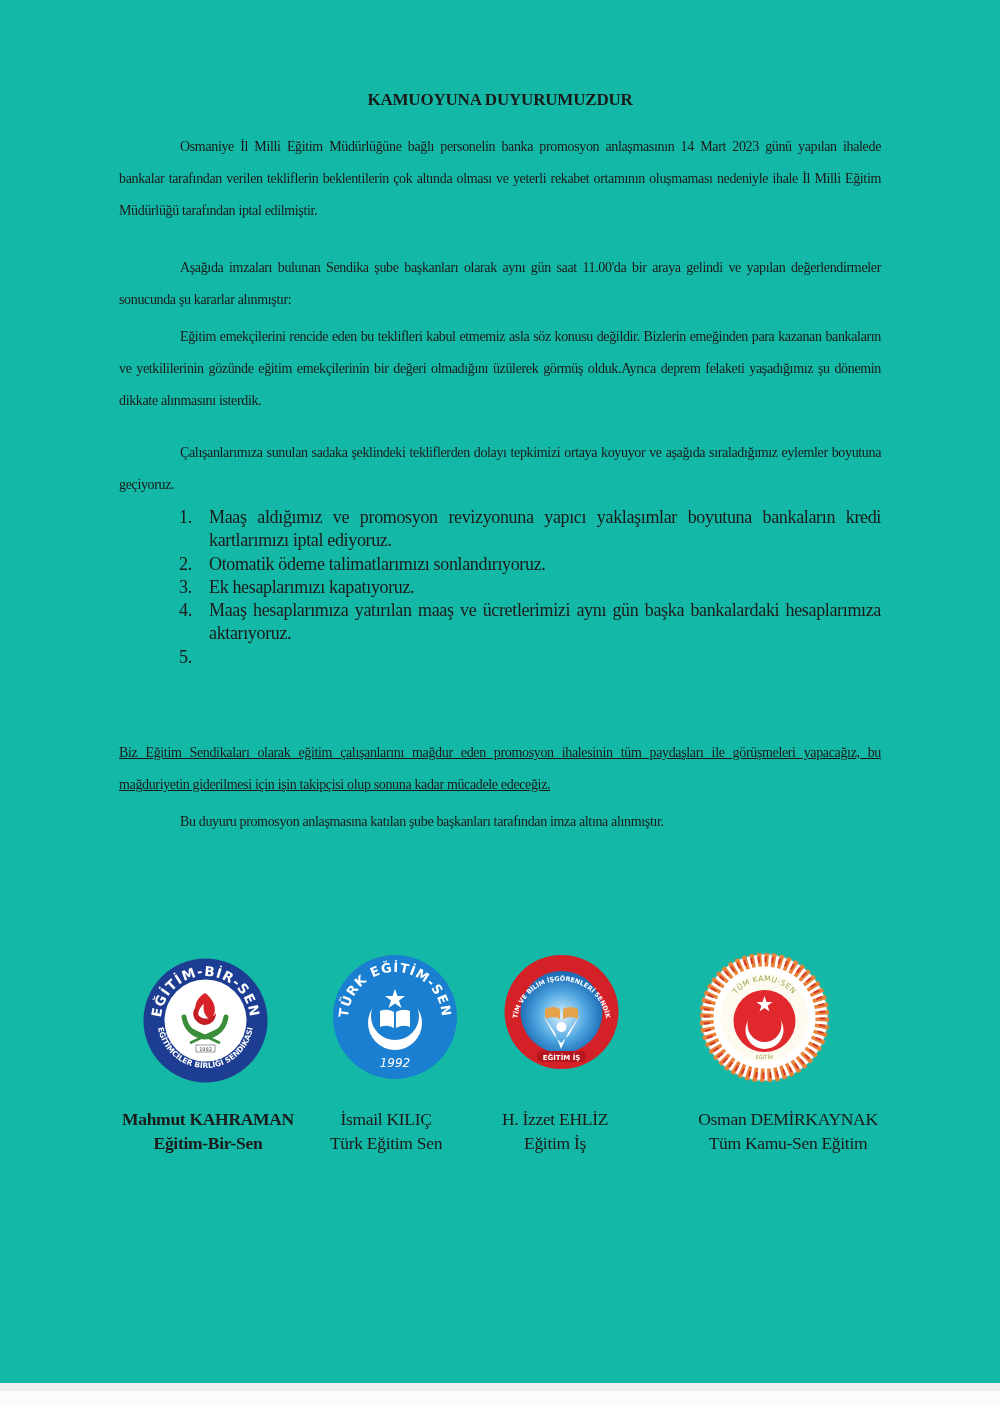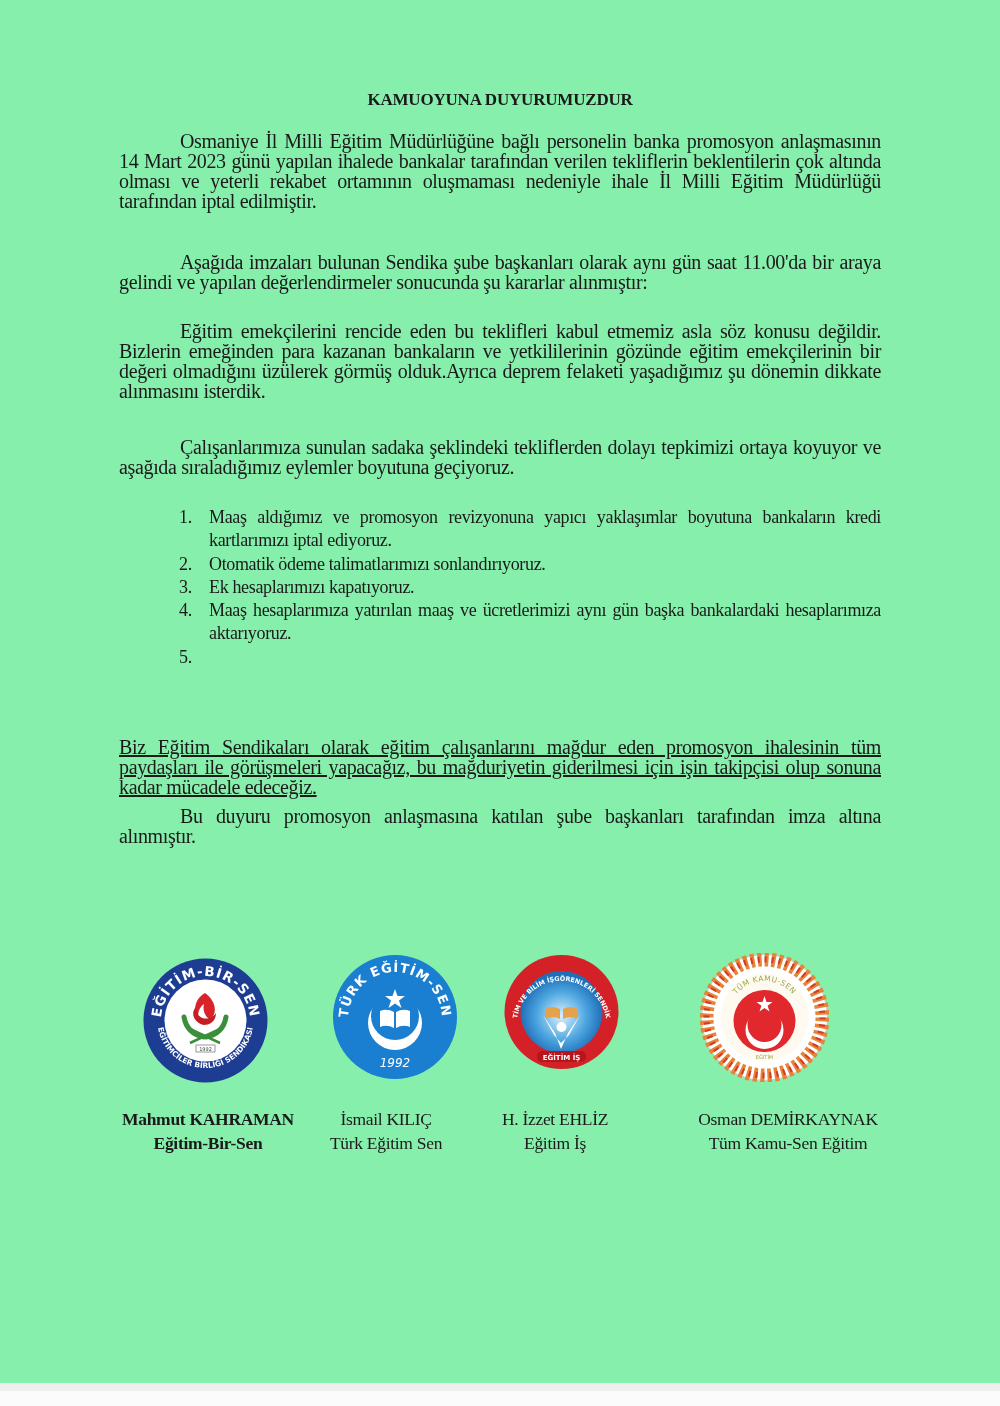--- a/index.html
+++ b/index.html
@@ -1,30 +1,30 @@
 <!DOCTYPE html>
 <html><head>
 <meta charset="utf-8">
 <style>
   html, body { margin: 0; padding: 0; }
   body {
     width: 1000px; height: 1406px; background: #ffffff; position: relative; overflow: hidden;
     font-family: "Liberation Serif", "DejaVu Serif", serif; color: #1a1a1a;
   }
-  .page { position: absolute; left: 0; top: 0; width: 1000px; height: 1383px; background: #86efac; }
+  .page { position: absolute; left: 0; top: 0; width: 1000px; height: 1383px; background: #14b8a6; }
   .bottom-band { position: absolute; left: 0; top: 1383px; width: 1000px; height: 8px; background: #eeeeee; }
   .bottom-rest { position: absolute; left: 0; top: 1391px; width: 1000px; height: 15px; background: #fbfbfb; }
 
   .title {
     position: absolute; left: 0; width: 1000px; top: 90px; text-align: center;
     font-weight: bold; font-size: 17px; letter-spacing: -0.2px;
   }
   .para {
     position: absolute; left: 119px; width: 762px;
-    font-size: 20px; line-height: 20px; text-align: justify; text-align-last: left;
+    font-size: 14px; line-height: 32px; text-align: justify; text-align-last: left;
     letter-spacing: -0.35px;
   }
   .para .indent { display: inline-block; width: 61px; }
   .p1 { top: 131px; }
   .p2 { top: 252px; }
   .p3 { top: 321px; }
   .p4 { top: 437px; }
   .p5 { top: 737px; text-decoration: underline; }
   .p6 { top: 806px; }
 

